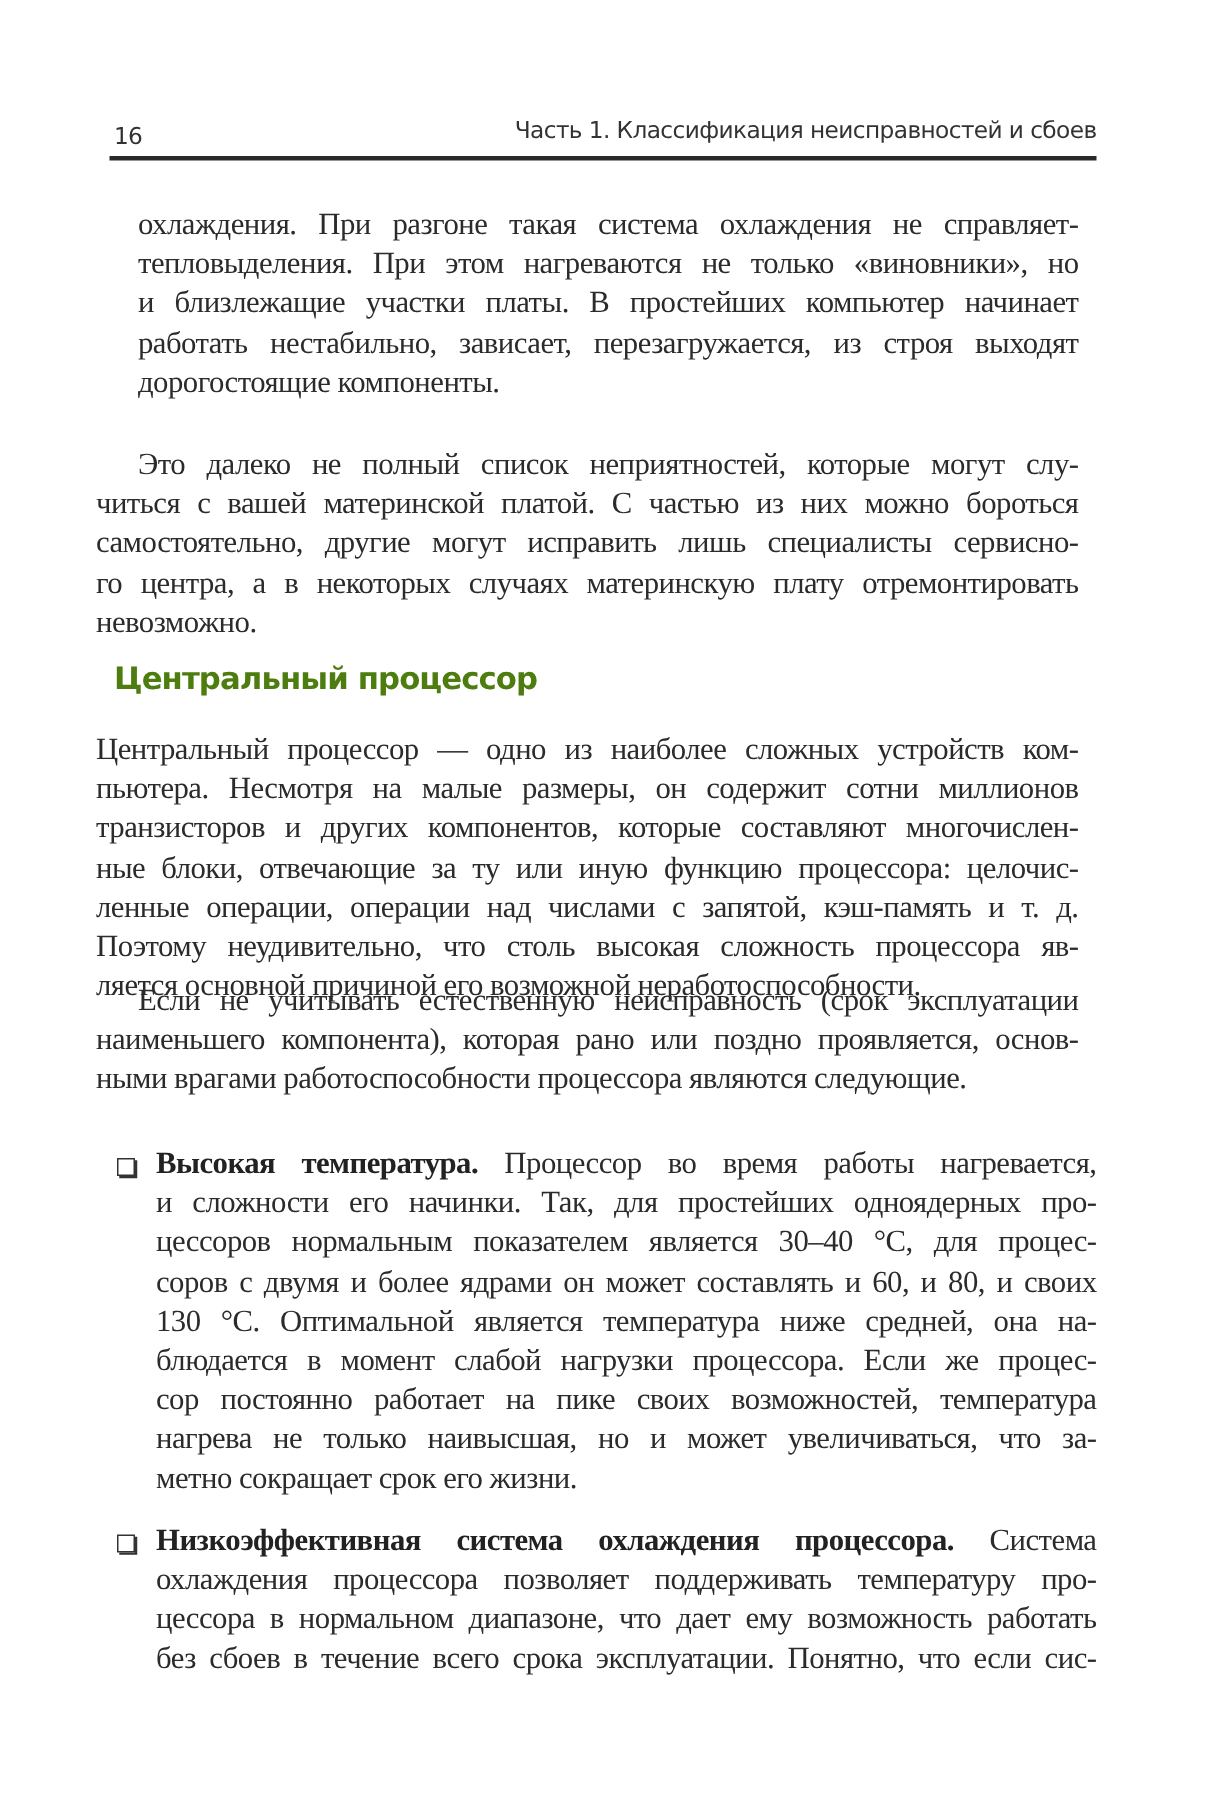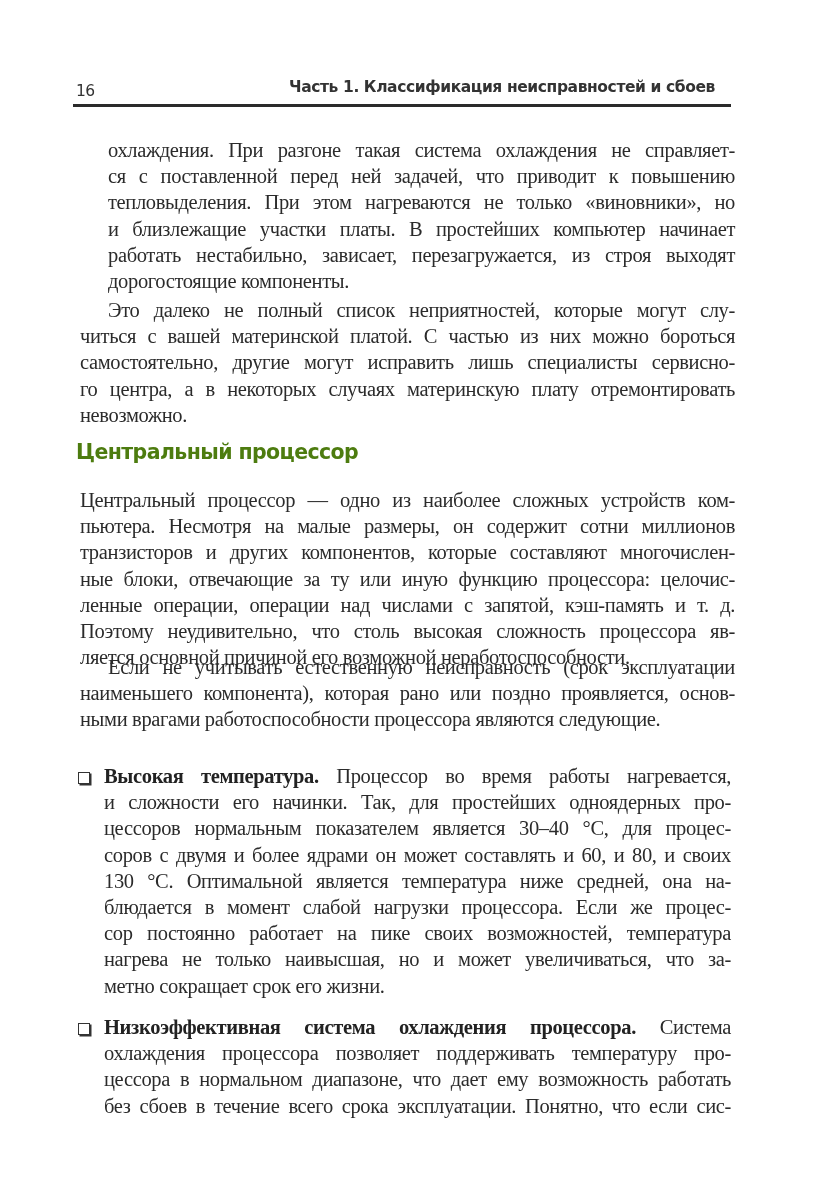--- a/index.html
+++ b/index.html
@@ -3,25 +3,25 @@
 <meta charset="utf-8">
 <style>
   html, body { margin: 0; padding: 0; background: #ffffff; }
   body { width: 817px; height: 1200px; position: relative; overflow: hidden; }
   .page { position: absolute; left: 0; top: 0; width: 817px; height: 1200px; background: #fff; }
   .running-head {
     position: absolute; left: 76px; top: 78px; width: 655px; height: 24px;
     font-family: "DejaVu Sans", sans-serif; font-size: 15.5px; color: #333;
   }
   .running-head .pnum { position: absolute; left: 0; top: 4px; letter-spacing: -0.5px; }
-  .running-head .chapter { position: absolute; right: 16px; top: 0; letter-spacing: -0.4px; font-weight: bold; }
+  .running-head .chapter { position: absolute; right: 0; top: 0; letter-spacing: -0.4px; }
   .head-rule { position: absolute; left: 73px; top: 104px; width: 658px; height: 3px; background: #2a2a2a; }
 
   .text {
-    position: absolute; left: 80px; width: 655px;
+    position: absolute; left: 64px; width: 655px;
     font-family: "Liberation Serif", serif; font-size: 20.5px; color: #2b2b2b;
     letter-spacing: -0.35px;
   }
   .line { height: 26.2px; line-height: 26.2px; white-space: nowrap; text-align: justify; text-align-last: justify; }
   .line.last { text-align-last: left; }
   .indent { padding-left: 28px; }
   .blk1 { top: 137px; padding-left: 28px; width: 627px; }
   .blk2 { top: 297px; }
   .heading {
     position: absolute; left: 76px; top: 440px;
@@ -46,21 +46,20 @@
 <div class="page">
 
   <div class="running-head">
     <span class="pnum">16</span>
     <span class="chapter">Часть 1. Классификация неисправностей и сбоев</span>
   </div>
   <div class="head-rule"></div>
 
   <div class="text blk1">
     <div class="line">охлаждения. При разгоне такая система охлаждения не справляет-</div>
-    <div class="line">ся с поставленной перед ней задачей, что приводит к повышению</div>
     <div class="line">тепловыделения. При этом нагреваются не только «виновники», но</div>
     <div class="line">и близлежащие участки платы. В простейших компьютер начинает</div>
     <div class="line">работать нестабильно, зависает, перезагружается, из строя выходят</div>
     <div class="line last">дорогостоящие компоненты.</div>
   </div>
 
   <div class="text blk2">
     <div class="line indent">Это далеко не полный список неприятностей, которые могут слу-</div>
     <div class="line">читься с вашей материнской платой. С частью из них можно бороться</div>
     <div class="line">самостоятельно, другие могут исправить лишь специалисты сервисно-</div>

